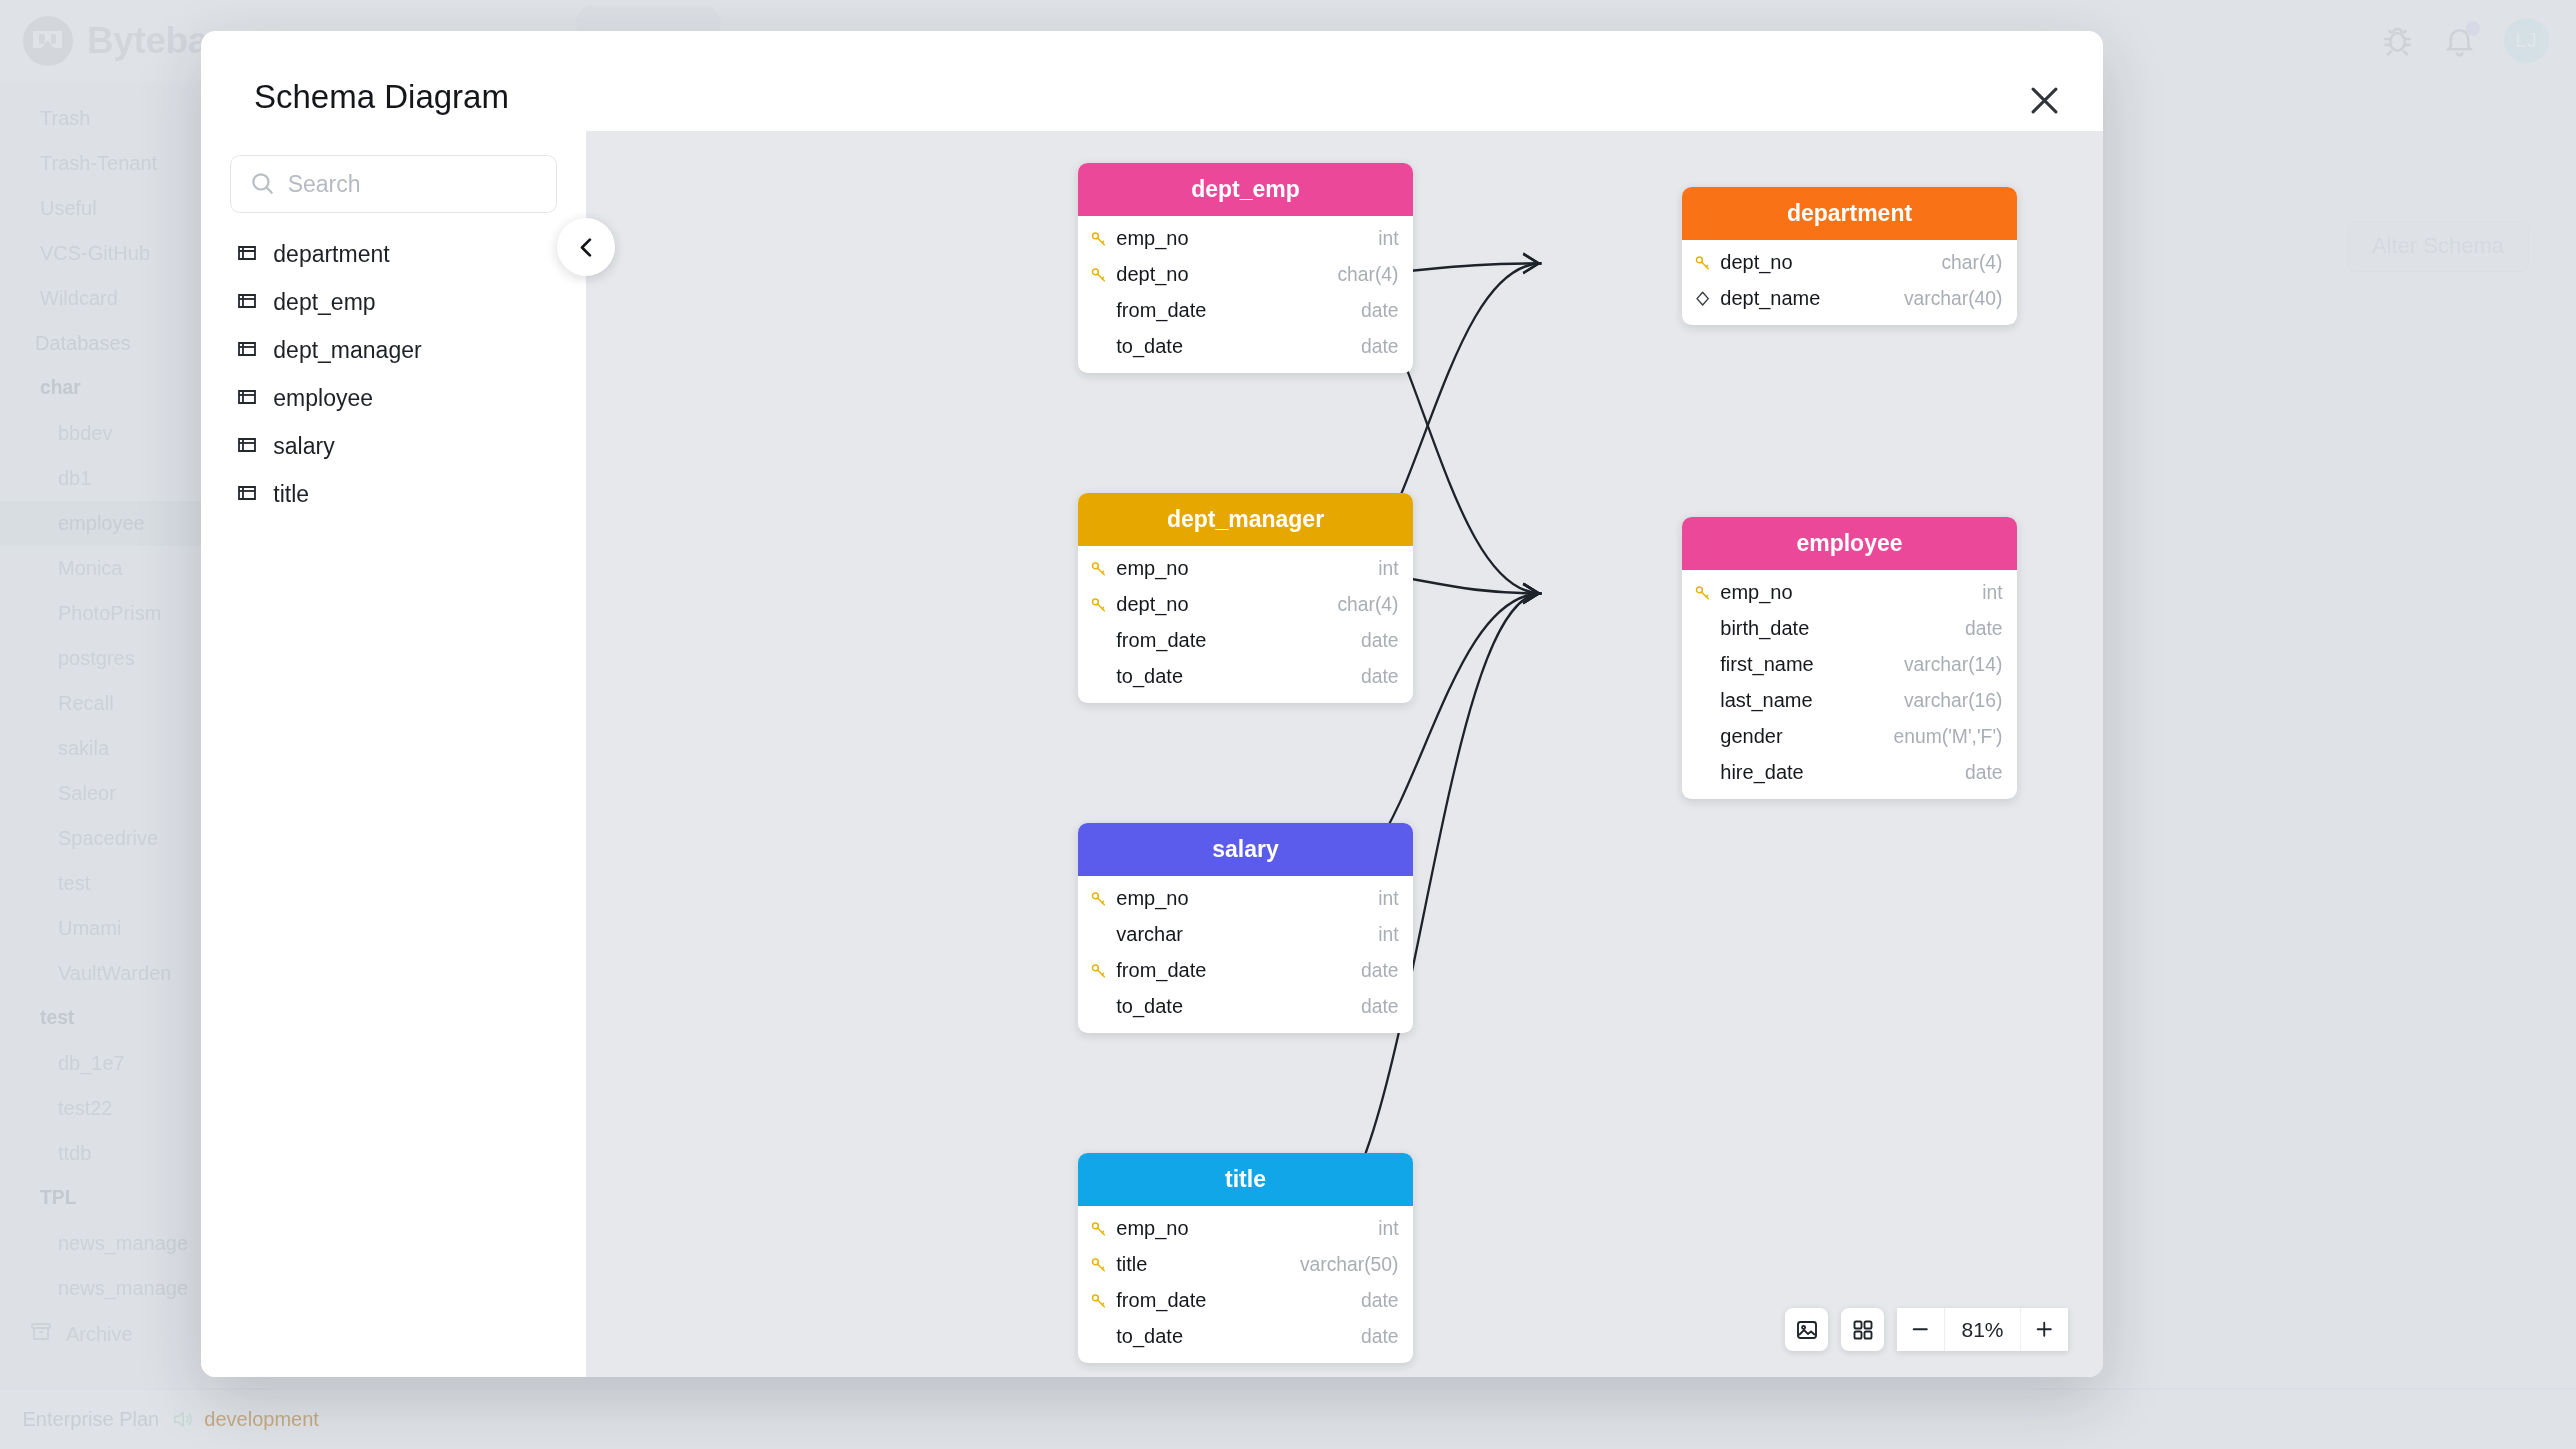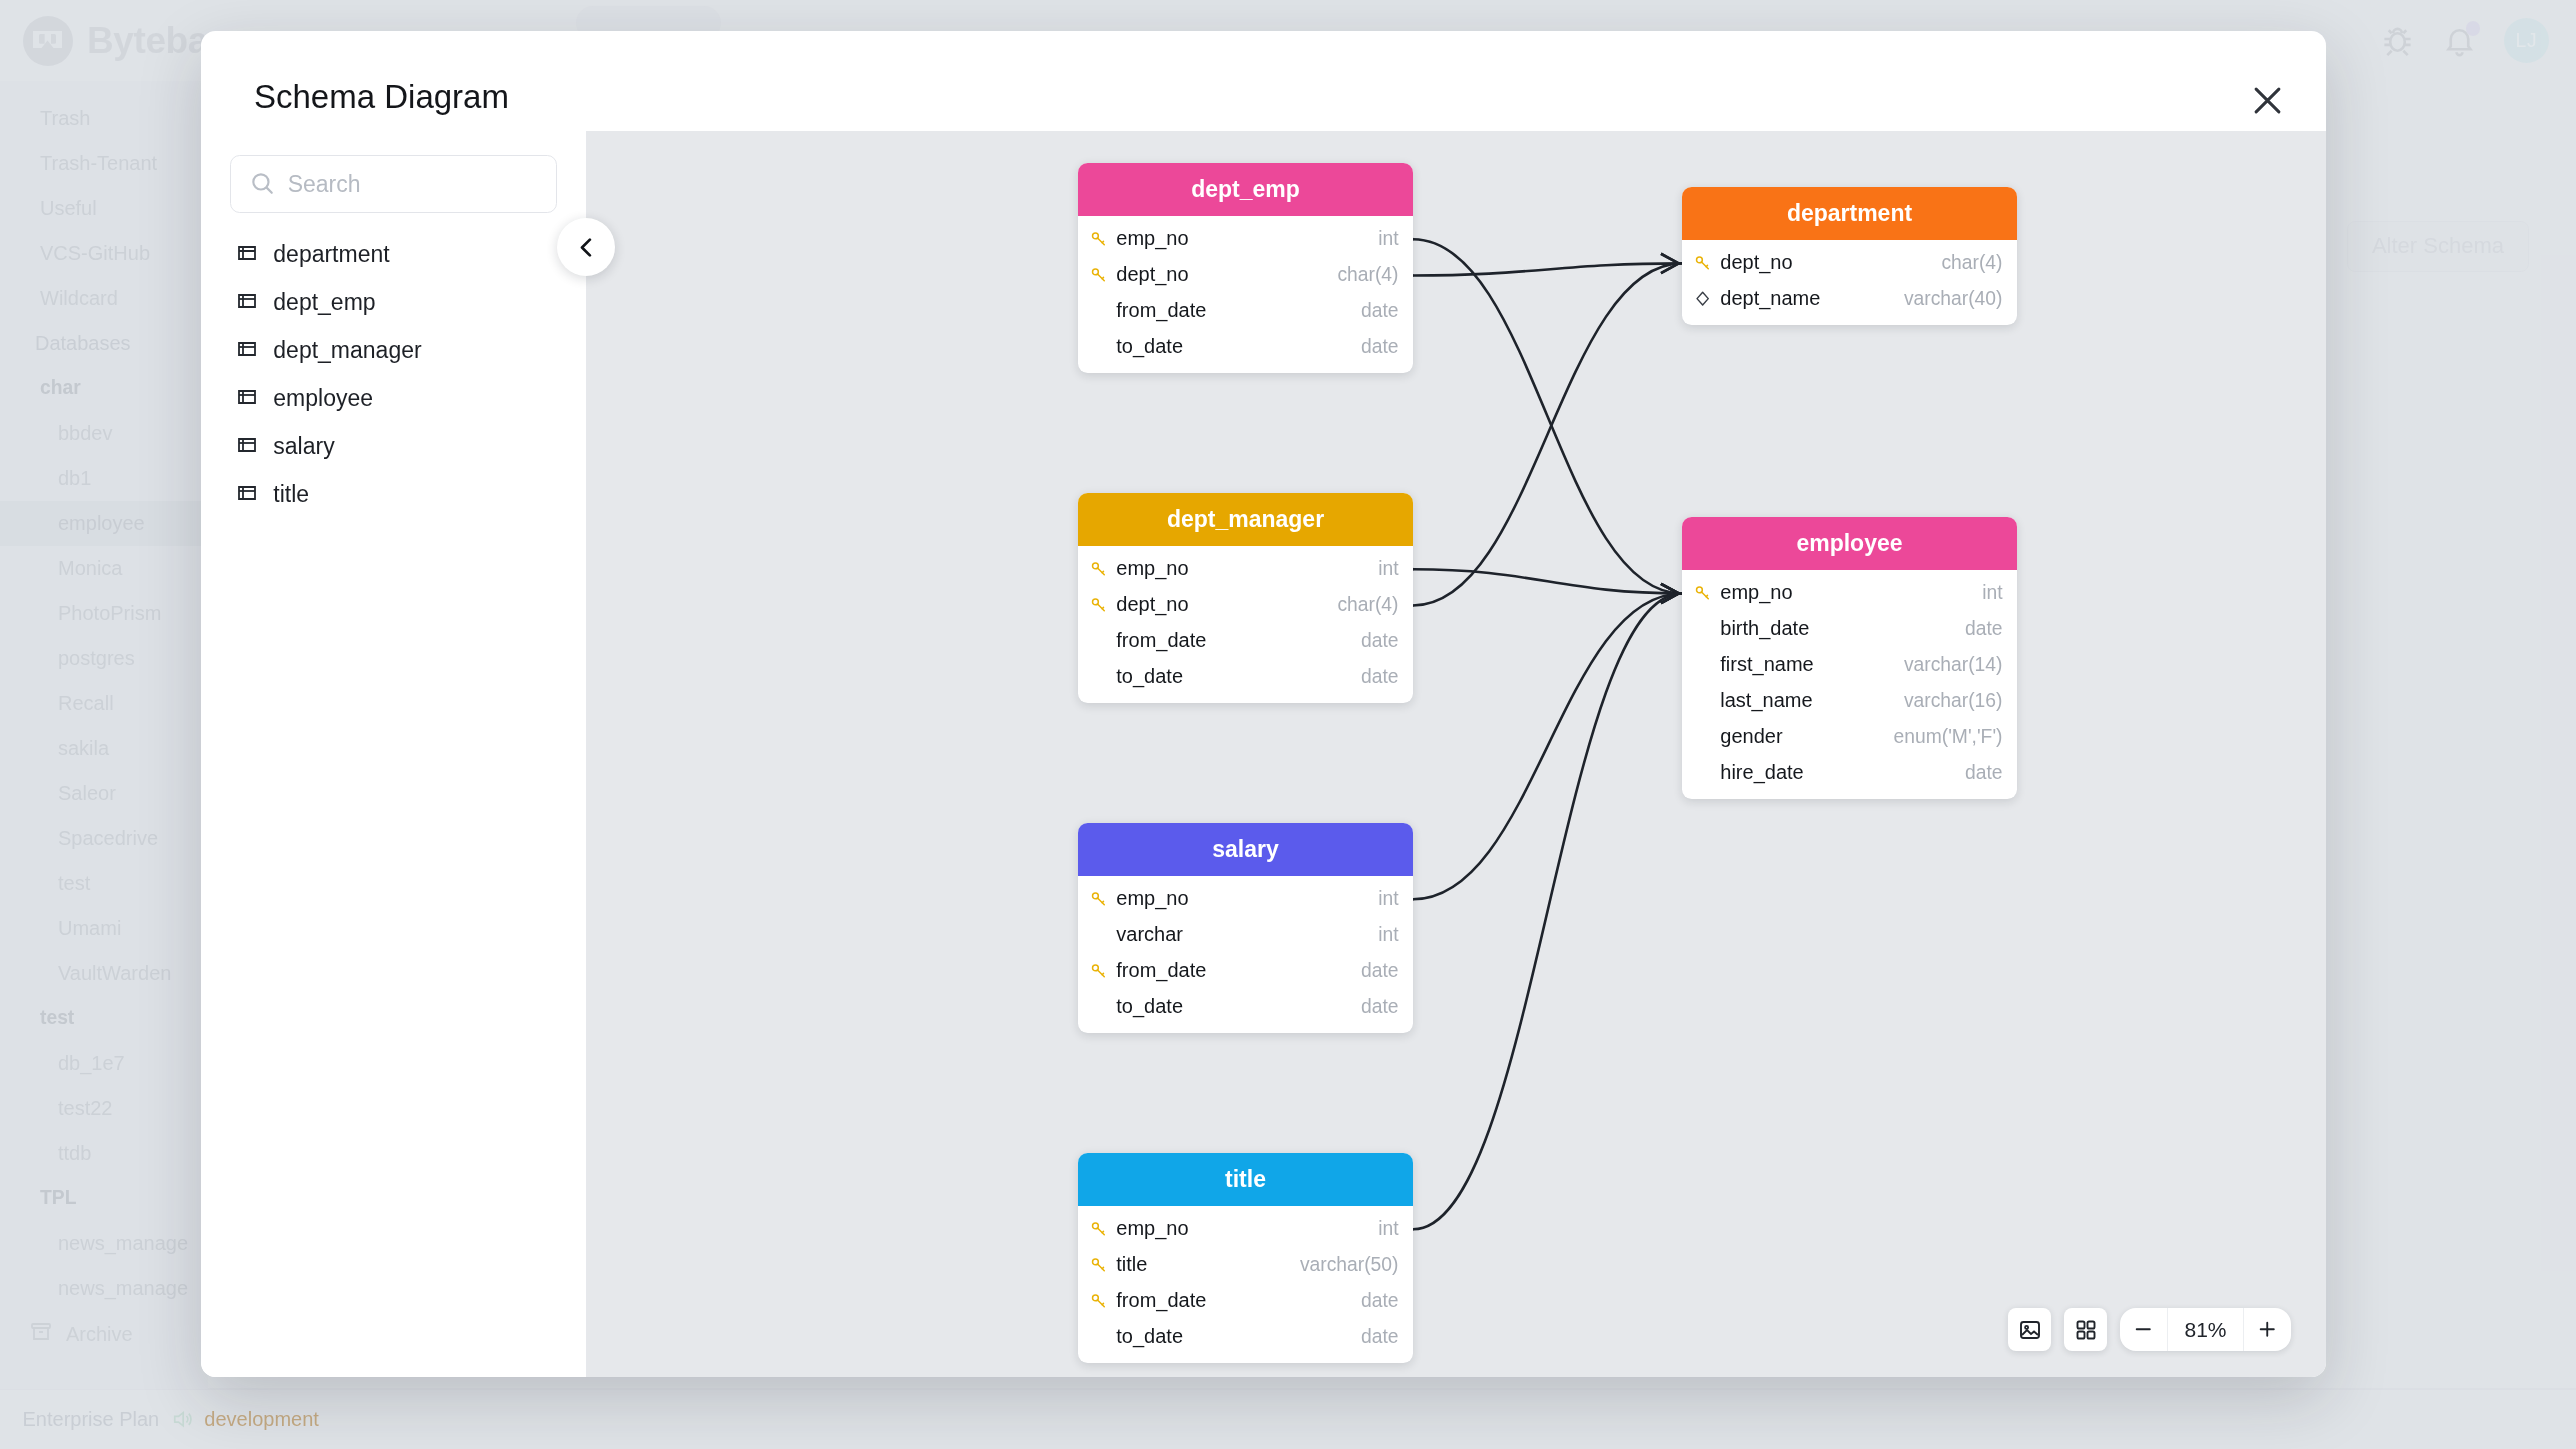--- a/index.html
+++ b/index.html
@@ -97,21 +97,21 @@
     font-family: "Liberation Mono", monospace;
   }
   .bg-panel-line {
     position: absolute; left: 208px; right: 0; bottom: 60px; height: 0.8px; background: #d3d7dd;
   }
 
   
   .backdrop { position: absolute; inset: 0; background: rgba(226,229,233,.55); }
 
   .modal {
-    position: absolute; left: 201px; top: 31px; width: 2125px; height: 1346px;
+    position: absolute; left: 201px; top: 31px; width: 1902px; height: 1346px;
     background: #fff; border-radius: 14.5px;
     box-shadow: 0 21px 64px rgba(25,30,40,.18);
     overflow: hidden;
     padding-left: 24px;
   }
   .modal-title {
     position: absolute; left: 53px; top: 47px;
     font-size: 33px; color: #14161a;
   }
   .modal-close {
@@ -183,21 +183,21 @@
     position: absolute; right: 35px; bottom: 26px;
     display: flex; align-items: center; gap: 13px;
   }
   .tb-btn {
     width: 43px; height: 43px; border-radius: 8px; background: #fff;
     box-shadow: 0 1.6px 6.4px rgba(25,30,40,.12);
     display: flex; align-items: center; justify-content: center; color: #20242b;
   }
   .tb-btn svg { width: 24px; height: 24px; }
   .zoom-group {
-    display: flex; align-items: center; background: #fff; border-radius: 16px;
+    display: flex; align-items: center; background: #fff; border-radius: 0;
     box-shadow: 0 1.6px 6.4px rgba(25,30,40,.12); height: 43px; overflow: hidden;
   }
   .zoom-btn { width: 47px; height: 43px; display: flex; align-items: center; justify-content: center; color: #20242b; }
   .zoom-btn svg { width: 22.5px; height: 22.5px; }
   .zoom-val {
     min-width: 77px; text-align: center; font-size: 21px; color: #20242b;
     border-left: 0.8px solid #eceef1; border-right: 0.8px solid #eceef1; line-height: 43px;
   }
 </style>
 </head>

